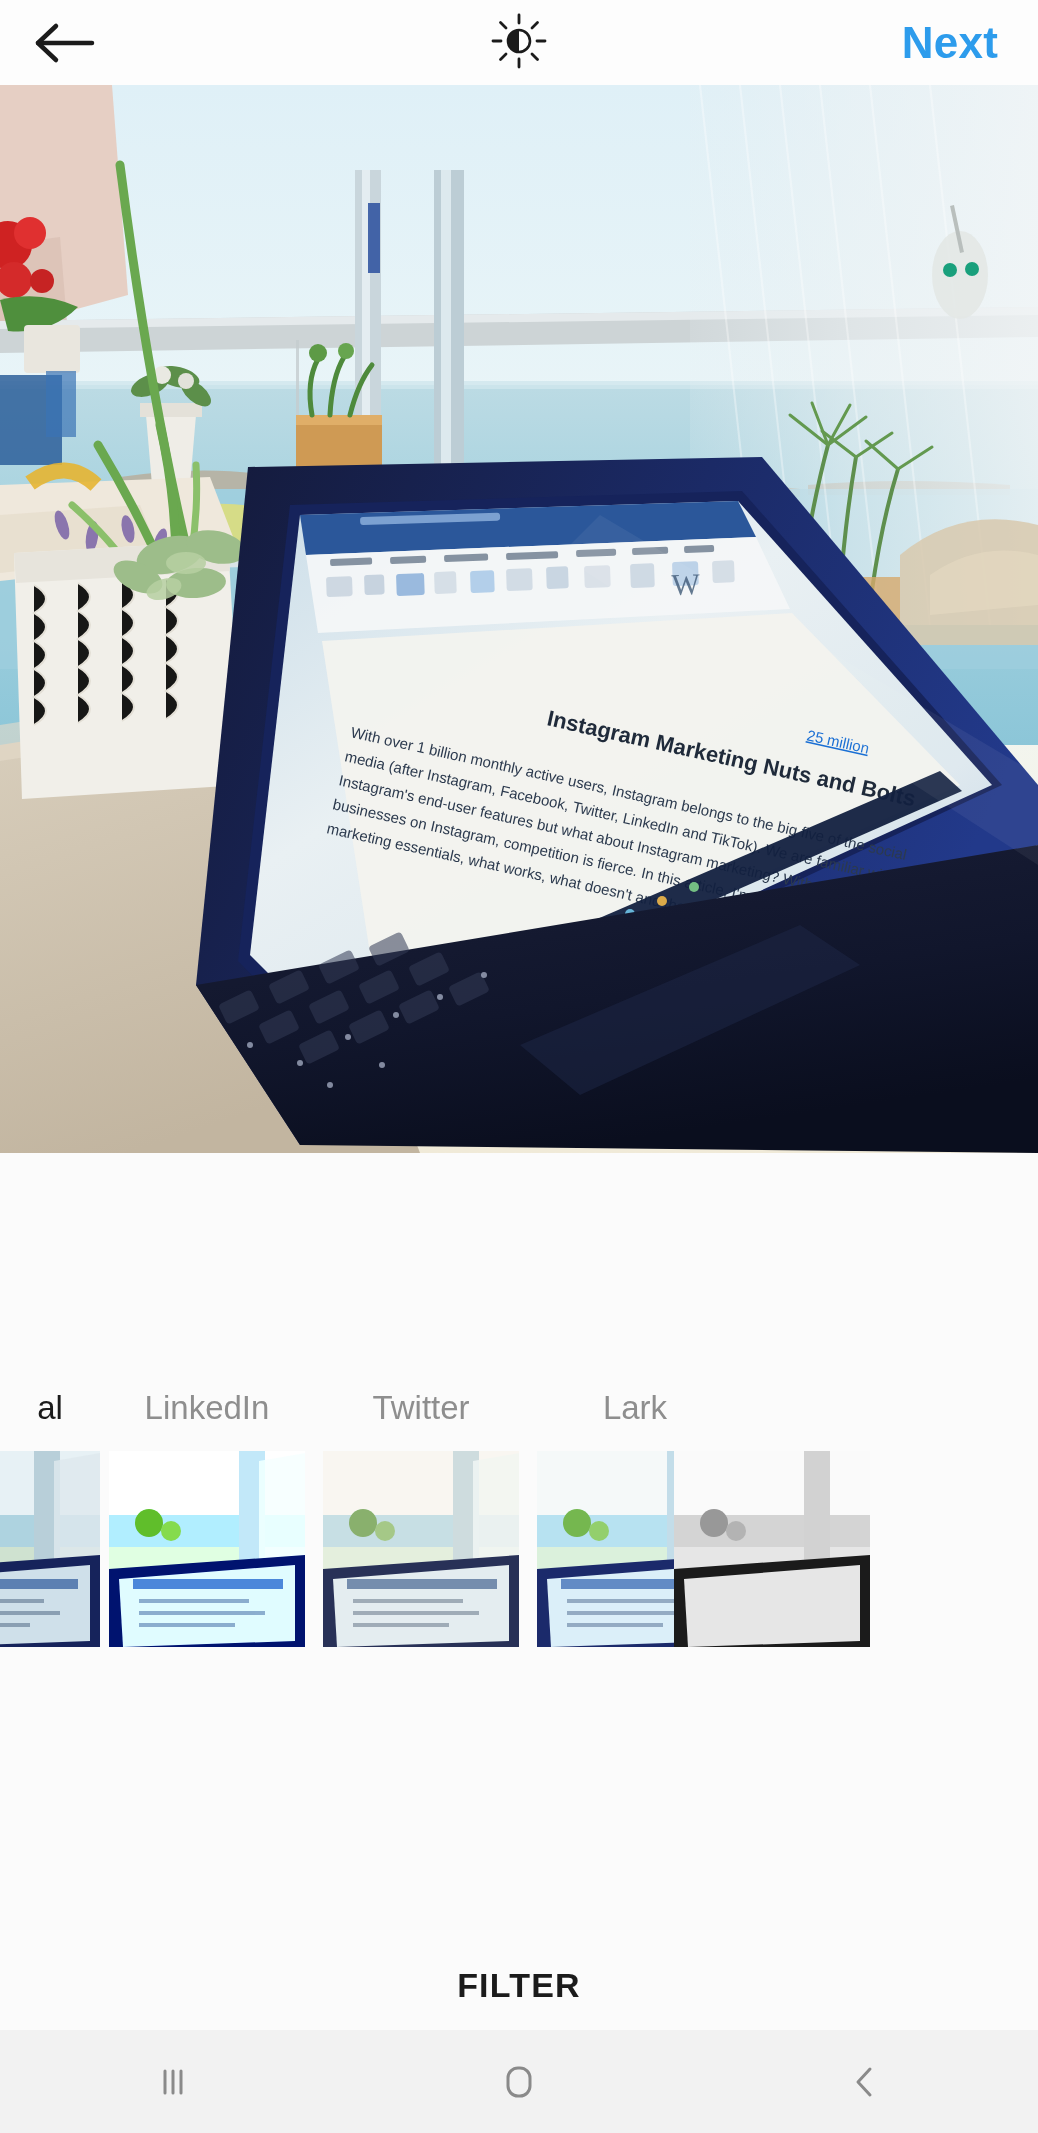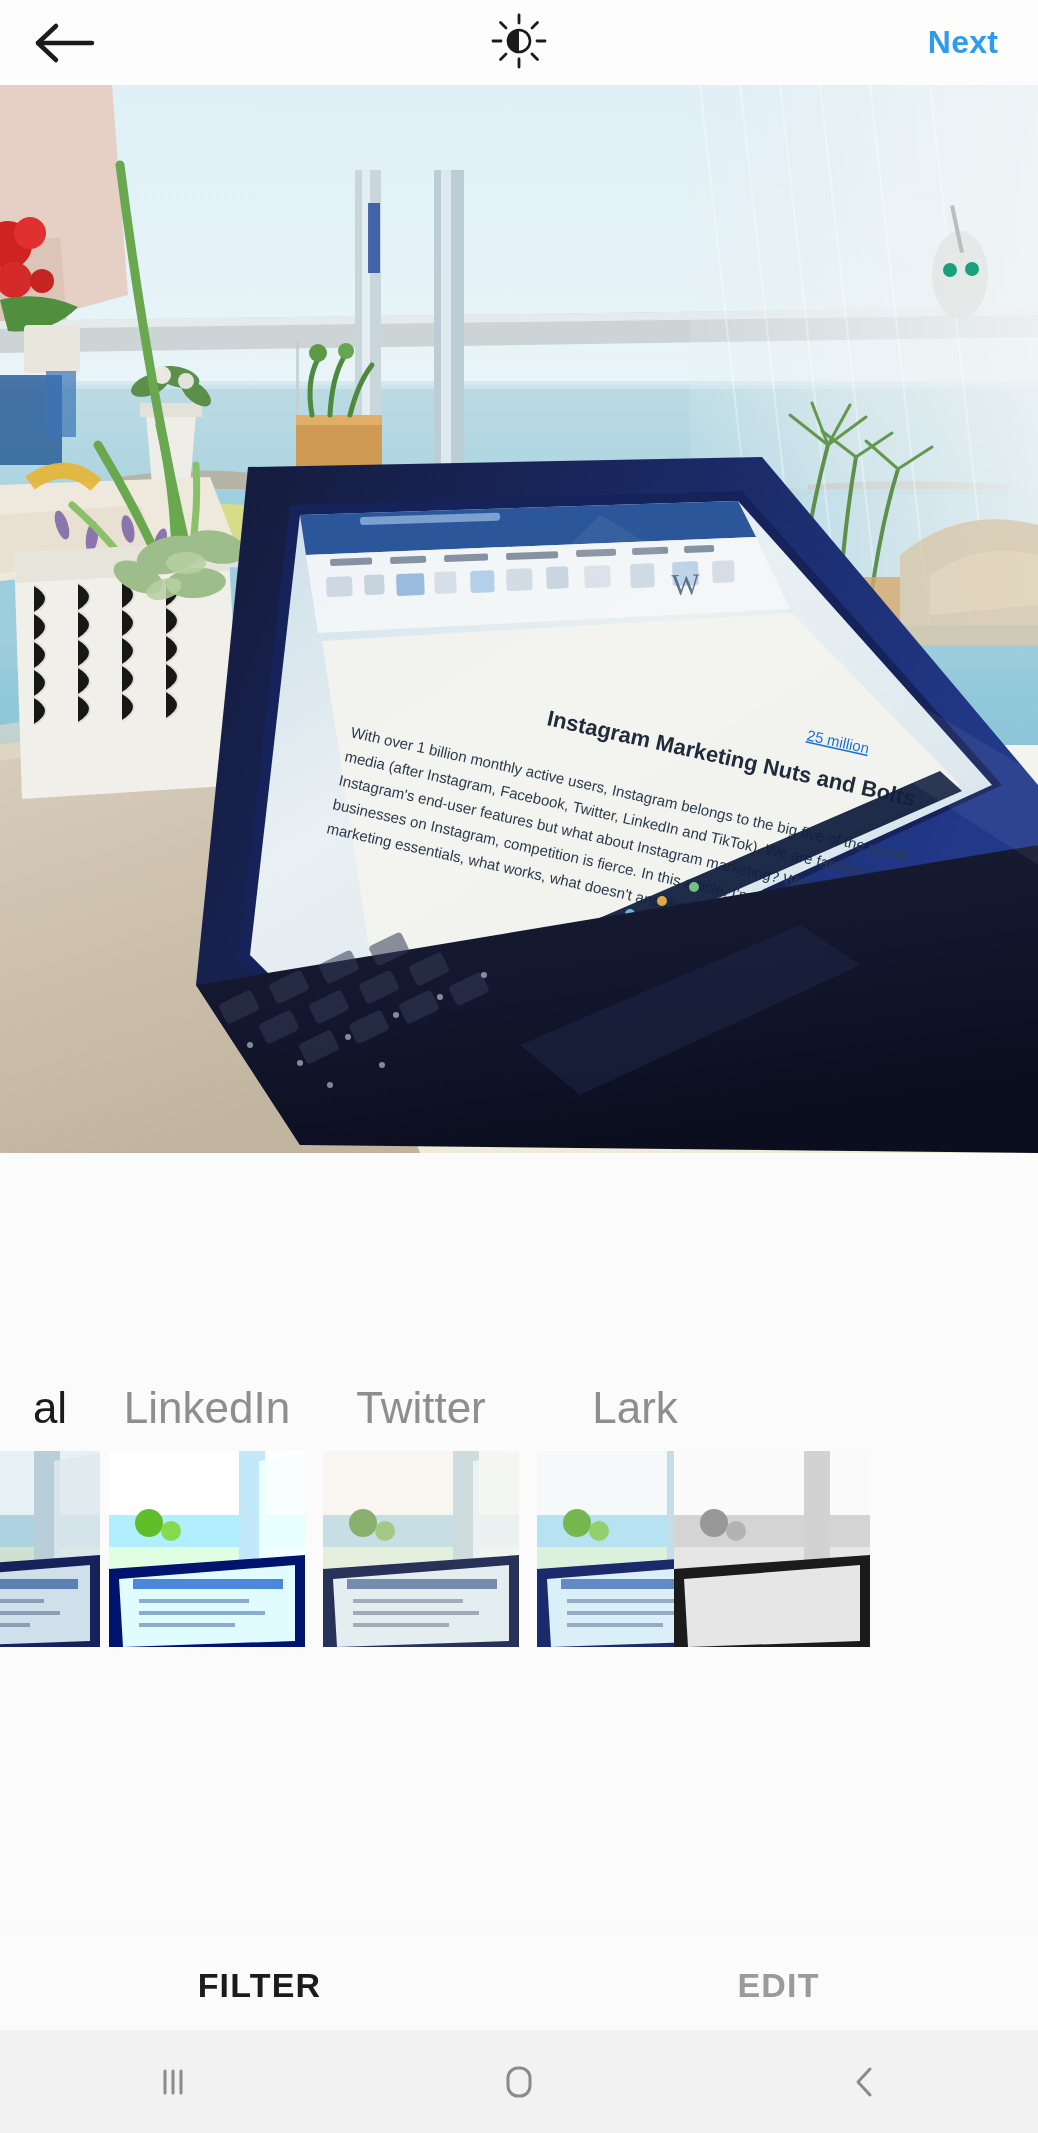--- a/index.html
+++ b/index.html
@@ -14,21 +14,21 @@
   
   .topbar{
     position:absolute; left:0; top:0; width:1038px; height:85px;
     background:#fdfdfd;
     display:flex; align-items:center; justify-content:space-between;
     padding:0 34px;
   }
   .back-arrow{ width:62px; height:44px; display:block; }
   .bright-wrap{ position:absolute; left:50%; top:50%; transform:translate(-50%,-50%); }
   .next-label{
-    color:#2d9cec; font-size:32px; font-weight:700; letter-spacing:.2px;
+    color:#2d9cec; font-size:44px; font-weight:700; letter-spacing:.2px;
     padding:4px 6px;
   }
 
   
   .photo-stage{
     position:absolute; left:0; top:85px; width:1038px; height:1068px;
     overflow:hidden; background:#cfe4ee;
   }
   .photo-stage svg{ display:block; width:1038px; height:1068px; }
 
@@ -43,21 +43,21 @@
   }
   .filter-row{
     display:flex; align-items:flex-start; height:100%;
     padding-left:0;
   }
   .filter-item{
     flex:0 0 auto; width:214px; margin-right:0;
     display:flex; flex-direction:column; align-items:center;
   }
   .filter-name{
-    font-size:44px; color:#8e8e8e; height:46px; line-height:46px;
+    font-size:33px; color:#8e8e8e; height:46px; line-height:46px;
     margin-bottom:20px; white-space:nowrap; font-weight:400;
   }
   .filter-item.selected .filter-name{ color:#1b1b1b; font-weight:400; }
   .thumb{
     width:196px; height:196px; overflow:hidden; background:#dfe7ec;
     position:relative; flex:0 0 auto;
   }
   .thumb svg{ display:block; width:196px; height:196px; }
 
   
@@ -537,23 +537,20 @@
       </div>
 
     </div>
   </div>
 </div>
 
 <div class="tabbar">
   <div class="tab active">
     <span class="tab-label">FILTER</span>
   </div>
-  <div class="tab">
-    <span class="tab-label">EDIT</span>
-  </div>
 </div>
 
 <div class="navbar">
   <div class="nav-btn">
     <svg width="44" height="44" viewBox="0 0 44 44">
       <g stroke="#8a8a8a" stroke-width="3" stroke-linecap="round">
         <line x1="14" y1="11" x2="14" y2="33"></line>
         <line x1="22" y1="11" x2="22" y2="33"></line>
         <line x1="30" y1="11" x2="30" y2="33"></line>
       </g>

